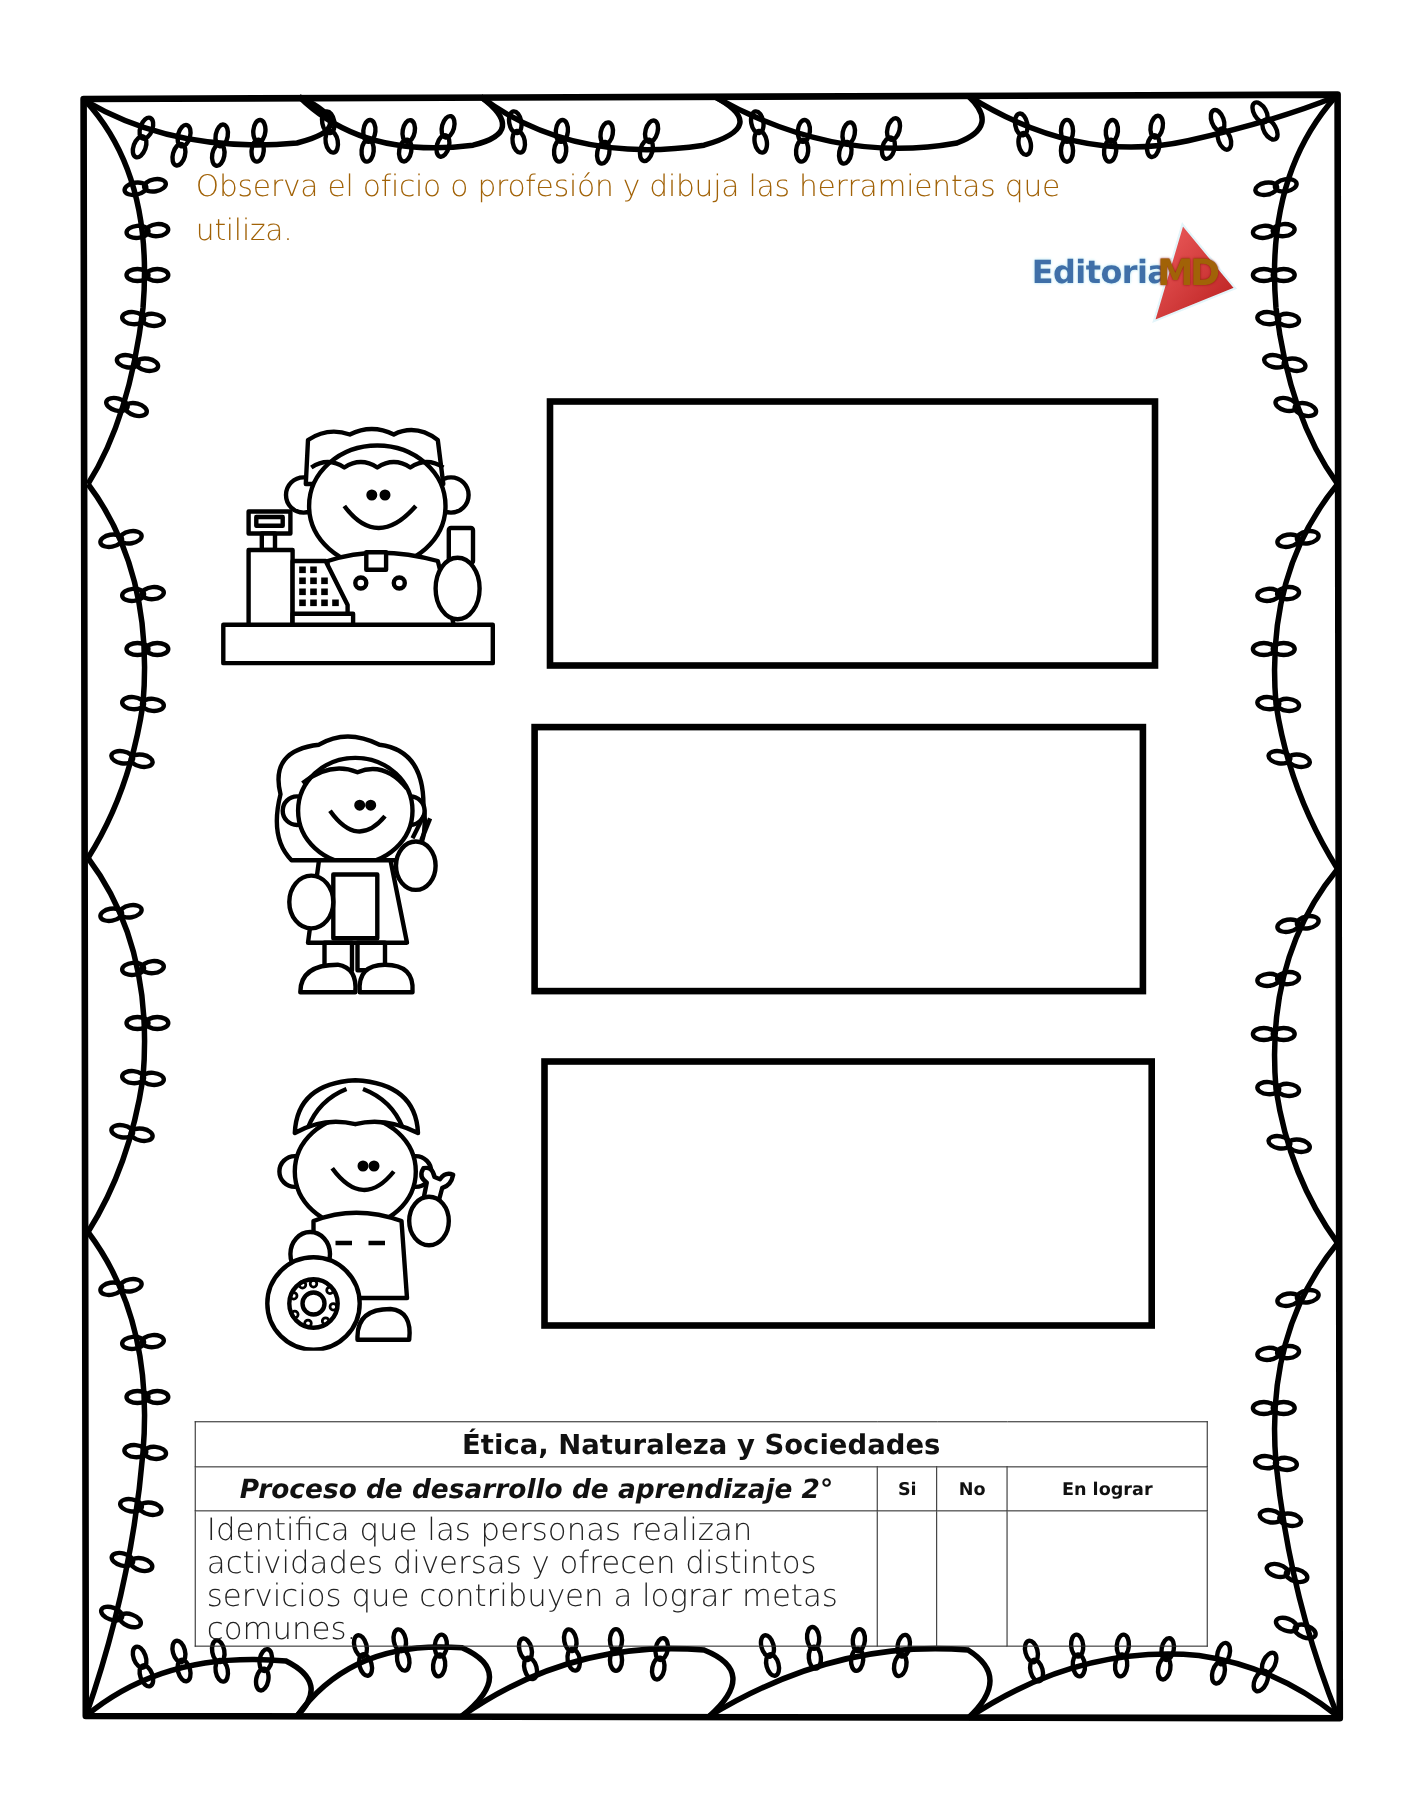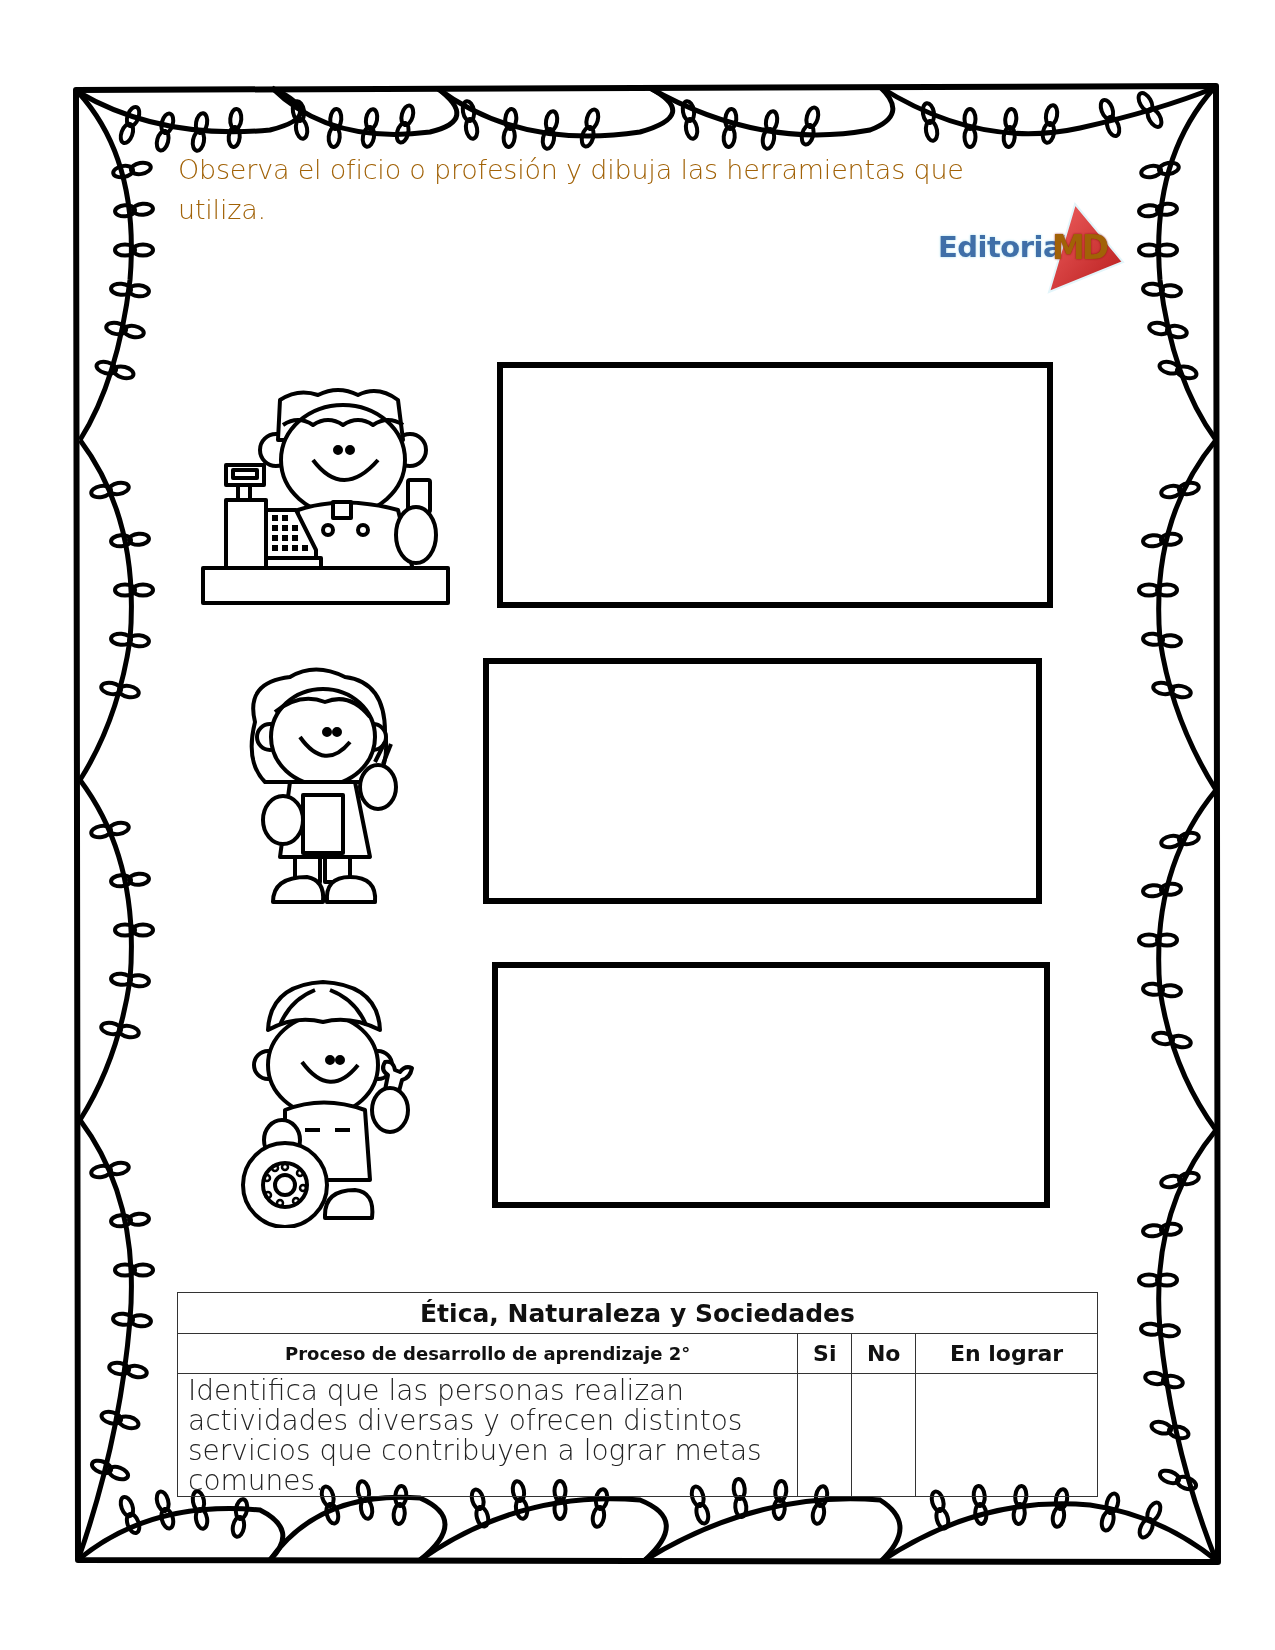--- a/index.html
+++ b/index.html
@@ -16,22 +16,22 @@
     .logo-mark { position: absolute; left: 115px; top: 0px; width: 80px; height: 95px; }
     .logo-mark-text { position: absolute; left: 122px; top: 28px; font-size: 33px; font-weight: bold;
                       font-family: "DejaVu Sans", sans-serif; color: #a16207; letter-spacing: -3px;
                       text-shadow: 0 0 2px #8a1010; }
     .draw-box { border: 6px solid #000; background: #fff; box-sizing: border-box; }
     .illus { position: absolute; }
     table.eval { position: absolute; left: 177px; top: 1292px; width: 921px; border-collapse: collapse;
                  font-family: "DejaVu Sans", sans-serif; }
     table.eval td, table.eval th { border: 1.5px solid #333; padding: 0; }
     .eval-title { height: 40px; font-size: 25px; font-weight: bold; text-align: center; margin-top: 23px; }
-    .eval-head th { height: 39px; font-size: 22px; font-weight: bold; text-align: center; }
-    .eval-head th.h-main { font-size: 18px; }
+    .eval-head th { height: 39px; font-size: 16px; font-weight: bold; text-align: center; }
+    .eval-head th.h-main { font-size: 24px; font-style: italic; }
     .eval-row td { height: 90px; vertical-align: top; }
     .eval-desc { font-size: 28px; line-height: 30px; padding: 2px 8px 0 10px !important; color: #222;
                  font-weight: 300; }
   </style>
 </head>
 <body>
 
 <svg id="frame-svg" viewBox="0 0 1275 1650" xmlns="http://www.w3.org/2000/svg">
   <defs>
     <g id="leaf">

